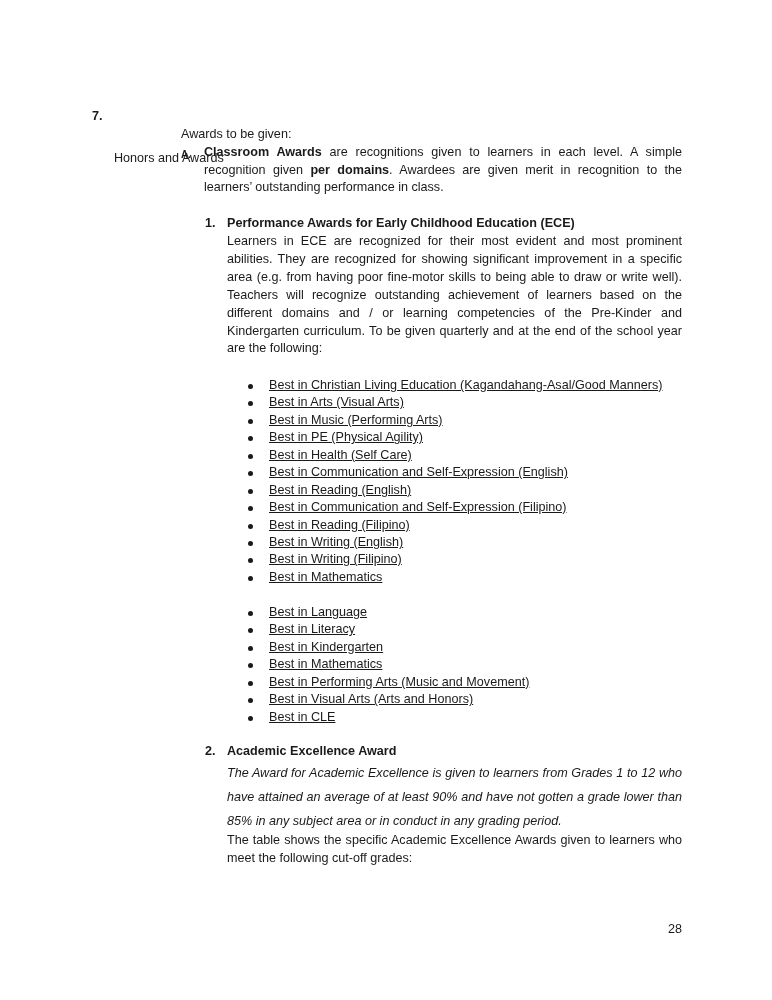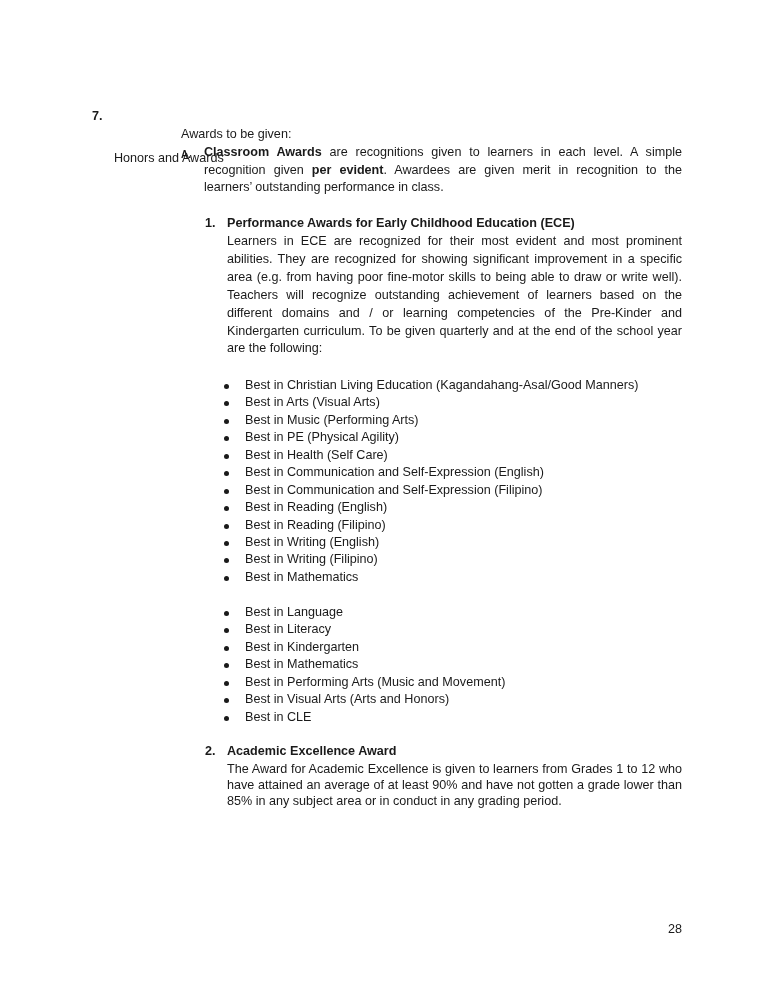--- a/index.html
+++ b/index.html
@@ -33,22 +33,23 @@
     }
     .sub1-num { left: 205px; top: 215px; font-weight: bold; }
     .sub1-title { left: 227px; top: 215px; font-weight: bold; }
     .para-1 {
       left: 227px; top: 233px; width: 455px;
       text-align: justify;
       line-height: 17.9px;
     }
     .bullets {
       position: absolute;
-      left: 222px;
+      left: 246px;
       list-style: none;
+      text-decoration: underline;
     }
     .bullets li {
       position: relative;
       padding-left: 23px;
       height: 17.45px;
       line-height: 17.45px;
       white-space: nowrap;
     }
     .bullets li .dot {
       position: absolute;
@@ -58,68 +59,70 @@
       border-radius: 50%;
       background: #1a1a1a;
     }
     .bullets-1 { top: 377px; }
     .bullets-2 { top: 604px; }
     .sub2-num { left: 205px; top: 743px; font-weight: bold; }
     .sub2-title { left: 227px; top: 743px; font-weight: bold; }
     .para-2 {
       left: 227px; top: 761px; width: 455px;
       text-align: justify;
-      line-height: 16px;
+      line-height: 24px;
+      font-style: italic;
     }
     .para-3 {
       left: 227px; top: 832px; width: 455px;
       text-align: justify;
       line-height: 17.8px;
     }
     .page-num { left: 668px; top: 921px; }
   </style>
 </head>
 <body>
 
 <div class="page">
 
   <span class="abs sec-num">7.</span>
   <span class="abs sec-title">Honors and Awards</span>
   <span class="abs awards-intro">Awards to be given:</span>
 
   <span class="abs letter-a">A.</span>
-  <p class="abs para-a"><span class="bold">Classroom Awards</span><span> are recognitions given to learners in each level. A simple recognition given </span><span class="bold">per evident</span><span>. Awardees are given merit in recognition to the learners’ outstanding performance in class.</span></p>
+  <p class="abs para-a"><span class="bold">Classroom Awards</span><span> are recognitions given to learners in each level. A simple recognition given </span><span class="bold">per domains</span><span>. Awardees are given merit in recognition to the learners’ outstanding performance in class.</span></p>
 
   <span class="abs sub1-num">1.</span>
   <span class="abs sub1-title">Performance Awards for Early Childhood Education (ECE)</span>
   <p class="abs para-1">Learners in ECE are recognized for their most evident and most prominent abilities. They are recognized for showing significant improvement in a specific area (e.g. from having poor fine-motor skills to being able to draw or write well). Teachers will recognize outstanding achievement of learners based on the different domains and / or learning competencies of the Pre-Kinder and Kindergarten curriculum. To be given quarterly and at the end of the school year are the following:</p>
 
   <ul class="bullets bullets-1">
     <li><span class="dot"></span><span>Best in Christian Living Education (Kagandahang-Asal/Good Manners)</span></li>
     <li><span class="dot"></span><span>Best in Arts (Visual Arts)</span></li>
     <li><span class="dot"></span><span>Best in Music (Performing Arts)</span></li>
     <li><span class="dot"></span><span>Best in PE (Physical Agility)</span></li>
     <li><span class="dot"></span><span>Best in Health (Self Care)</span></li>
     <li><span class="dot"></span><span>Best in Communication and Self-Expression (English)</span></li>
+    <li><span class="dot"></span><span>Best in Reading (English)</span></li>
     <li><span class="dot"></span><span>Best in Communication and Self-Expression (Filipino)</span></li>
-    <li><span class="dot"></span><span>Best in Reading (English)</span></li>
     <li><span class="dot"></span><span>Best in Reading (Filipino)</span></li>
     <li><span class="dot"></span><span>Best in Writing (English)</span></li>
     <li><span class="dot"></span><span>Best in Writing (Filipino)</span></li>
     <li><span class="dot"></span><span>Best in Mathematics</span></li>
   </ul>
 
   <ul class="bullets bullets-2">
     <li><span class="dot"></span><span>Best in Language</span></li>
     <li><span class="dot"></span><span>Best in Literacy</span></li>
     <li><span class="dot"></span><span>Best in Kindergarten</span></li>
     <li><span class="dot"></span><span>Best in Mathematics</span></li>
     <li><span class="dot"></span><span>Best in Performing Arts (Music and Movement)</span></li>
     <li><span class="dot"></span><span>Best in Visual Arts (Arts and Honors)</span></li>
     <li><span class="dot"></span><span>Best in CLE</span></li>
   </ul>
 
   <span class="abs sub2-num">2.</span>
   <span class="abs sub2-title">Academic Excellence Award</span>
   <p class="abs para-2">The Award for Academic Excellence is given to learners from Grades 1 to 12 who have attained an average of at least 90% and have not gotten a grade lower than 85% in any subject area or in conduct in any grading period.</p>
+  <p class="abs para-3">The table shows the specific Academic Excellence Awards given to learners who meet the following cut-off grades:</p>
 
   <span class="abs page-num">28</span>
 </div>
 
 </body></html>

